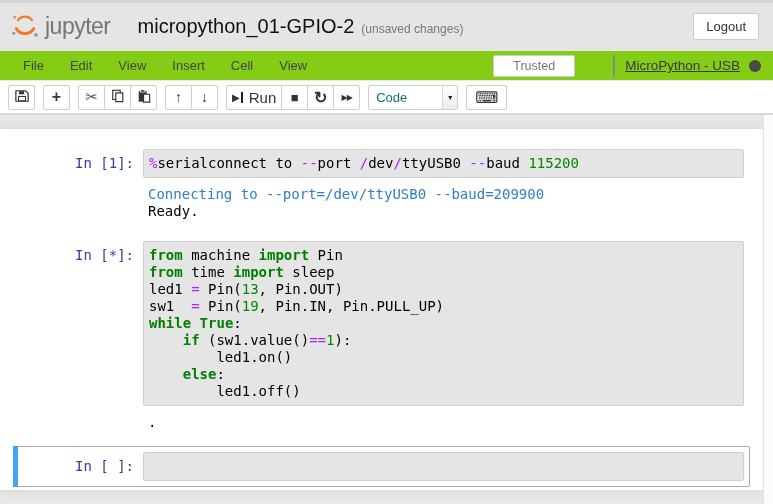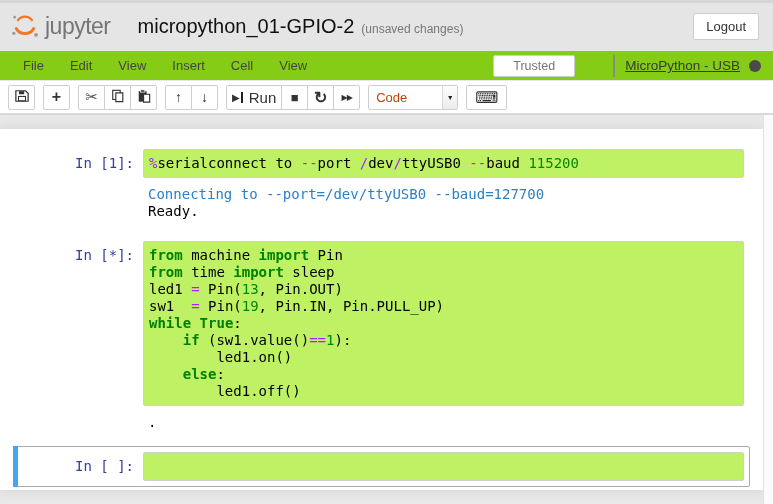--- a/index.html
+++ b/index.html
@@ -45,41 +45,41 @@
   .glyph-arrow { font-size: 14px; font-weight: bold; }
   .glyph-play { font-size: 10px; }
   .step-bar { width: 2px; height: 11px; background: #222; margin-left: 1px; }
   .run-label { margin-left: 6px; font-size: 15px; }
   .glyph-stop { font-size: 13px; }
   .glyph-refresh { font-size: 16px; font-weight: bold; }
   .glyph-ff { font-size: 8px; letter-spacing: -1px; }
   .glyph-kbd { font-size: 16px; }
   .celltype-select { width: 90px; height: 25px; border: 1px solid #cfcfcf; border-radius: 2px;
                      background: #fff; display: flex; align-items: center; margin-right: 8px; cursor: pointer; }
-  .celltype-label { flex: 1; font-size: 13px; color: #c2410c; padding-left: 7px; }
+  .celltype-label { flex: 1; font-size: 13px; color: #0f766e; padding-left: 7px; }
   .select-arrow-zone { width: 15px; height: 100%; border-left: 1px solid #d8d8d8;
                        display: flex; align-items: center; justify-content: center;
                        background: linear-gradient(#fdfdfd, #ececec); }
   .select-arrow { font-size: 7px; color: #222; }
 
   
   #site { height: 390px; display: flex; background: #e8e8e8; border-top: 1px solid #d7d7d7; }
   #nb-container { flex: 1; margin: 14px 0 14px 0; background: #fff; padding: 14px 13px 13px 13px;
                   box-shadow: 0 0 10px 1px rgba(87,87,87,0.12); overflow: hidden; }
   #nb-scrollbar { width: 10px; background: #fbfbfb; border-left: 1px solid #e2e2e2; }
 
   .cell { padding: 5px; border: 1px solid transparent; position: relative; }
   .cell.selected { border-color: #ababab; border-radius: 2px; }
   .cell.selected::before { content: ""; position: absolute; top: -1px; left: -1px; bottom: -1px;
                            width: 5px; background: var(--accent_selected, #42A5F5); }
   .input-row { display: flex; align-items: flex-start; }
   .prompt { flex: 0 0 124px; text-align: right; padding: 6px 9px 0 0;
             font-family: "DejaVu Sans Mono", monospace; font-size: 14px; line-height: 17px;
             color: var(--prompt_blue, #303F9F); cursor: default; }
-  .input-area { flex: 1; border: 1px solid #cfcfcf; border-radius: 2px; background: #bef264;
+  .input-area { flex: 1; border: 1px solid #cfcfcf; border-radius: 2px; background: #e5e5e5;
                 padding: 5px 4px 5px 5px; min-height: 29px; cursor: text; }
   pre.code { font-family: "DejaVu Sans Mono", monospace; font-size: 14px; line-height: 17px; color: #000; }
   .code-line { min-height: 17px; white-space: pre; }
   .tk-k { color: var(--keyword_green, #008000); font-weight: bold; }
   .tk-n { color: var(--number_green, #008800); }
   .tk-o { color: var(--operator_purple, #AA22FF); }
   .tk-t { color: #000; }
   .output-row { display: flex; padding: 8px 0 9px 0; }
   .output-text { flex: 1; font-family: "DejaVu Sans Mono", monospace; font-size: 14px;
                  line-height: 17px; padding-left: 5px; white-space: pre; }
@@ -205,21 +205,21 @@
     <div id="cells">
         <div class="cell">
           <div class="input-row">
             <div class="prompt">In [1]:</div>
             <div class="input-area">
               <pre class="code"><div class="code-line"><span class="tk-o">%</span><span class="tk-t">serialconnect to </span><span class="tk-o">--</span><span class="tk-t">port </span><span class="tk-o">/</span><span class="tk-t">dev</span><span class="tk-o">/</span><span class="tk-t">ttyUSB0 </span><span class="tk-o">--</span><span class="tk-t">baud </span><span class="tk-n">115200</span></div></pre>
             </div>
           </div>
           <div class="output-row">
             <div class="prompt"></div>
-            <div class="output-text"><div class="" style="color: rgb(45, 127, 199);">Connecting to --port=/dev/ttyUSB0 --baud=127700</div><div class="" style="color: #000000;">Ready.</div></div>
+            <div class="output-text"><div class="" style="color: rgb(45, 127, 199);">Connecting to --port=/dev/ttyUSB0 --baud=209900</div><div class="" style="color: #000000;">Ready.</div></div>
           </div>
         </div>
         <div class="cell">
           <div class="input-row">
             <div class="prompt">In [*]:</div>
             <div class="input-area">
               <pre class="code"><div class="code-line"><span class="tk-k">from</span><span class="tk-t"> machine </span><span class="tk-k">import</span><span class="tk-t"> Pin</span></div><div class="code-line"><span class="tk-k">from</span><span class="tk-t"> time </span><span class="tk-k">import</span><span class="tk-t"> sleep</span></div><div class="code-line"><span class="tk-t">led1 </span><span class="tk-o">=</span><span class="tk-t"> Pin(</span><span class="tk-n">13</span><span class="tk-t">, Pin.OUT)</span></div><div class="code-line"><span class="tk-t">sw1  </span><span class="tk-o">=</span><span class="tk-t"> Pin(</span><span class="tk-n">19</span><span class="tk-t">, Pin.IN, Pin.PULL_UP)</span></div><div class="code-line"><span class="tk-k">while</span><span class="tk-t"> </span><span class="tk-k">True</span><span class="tk-t">:</span></div><div class="code-line"><span class="tk-t">    </span><span class="tk-k">if</span><span class="tk-t"> (sw1.value()</span><span class="tk-o">==</span><span class="tk-n">1</span><span class="tk-t">):</span></div><div class="code-line"><span class="tk-t">        led1.on()</span></div><div class="code-line"><span class="tk-t">    </span><span class="tk-k">else</span><span class="tk-t">:</span></div><div class="code-line"><span class="tk-t">        led1.off()</span></div></pre>
             </div>
           </div>
           <div class="output-row">

